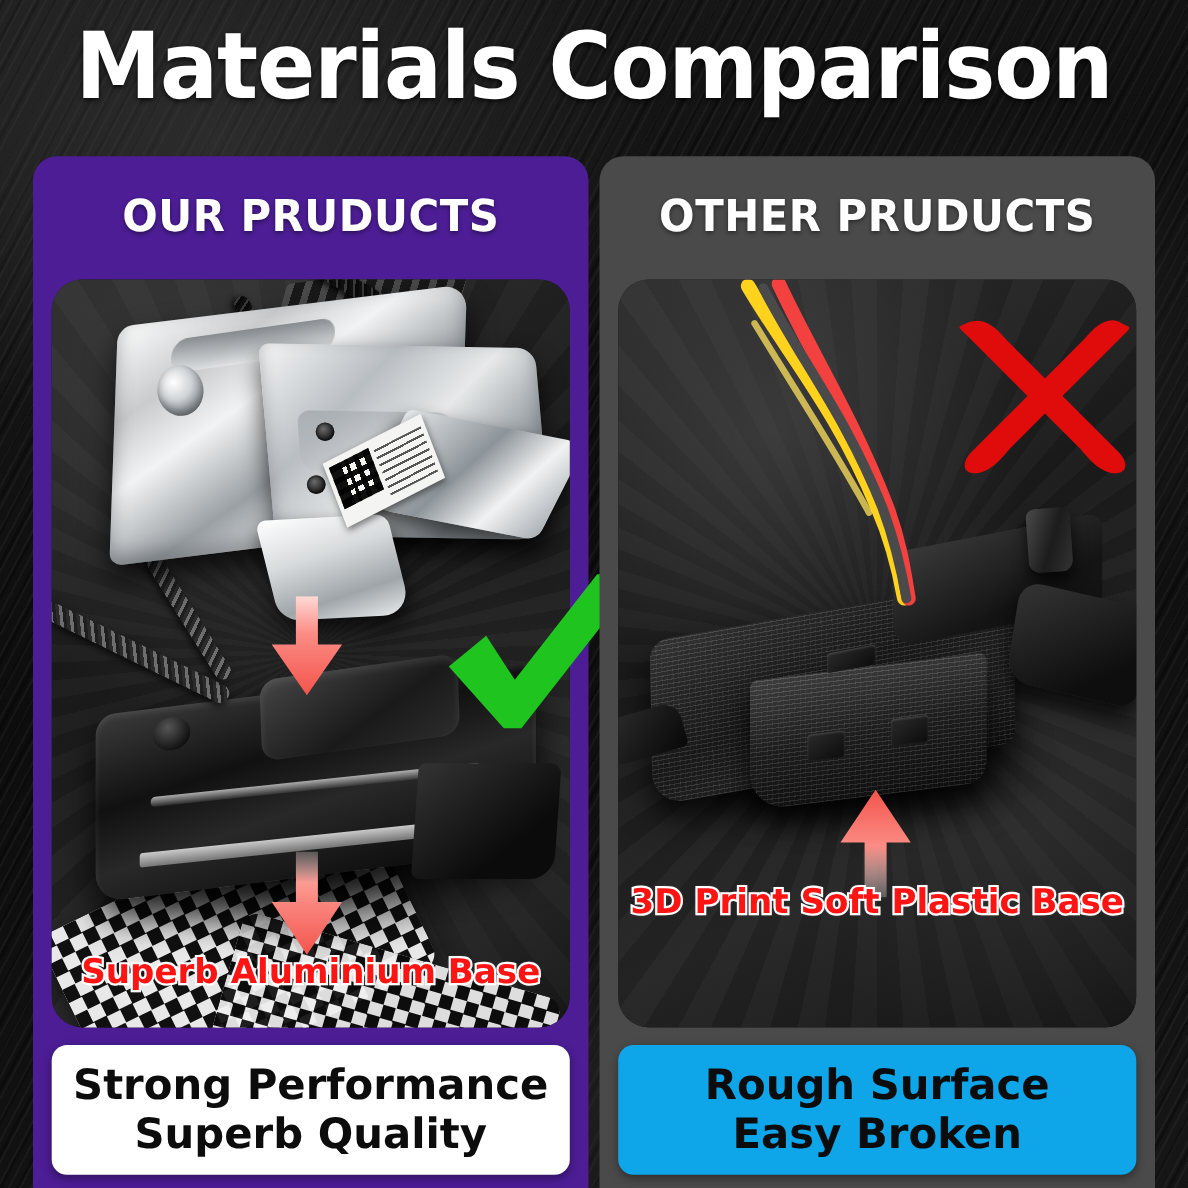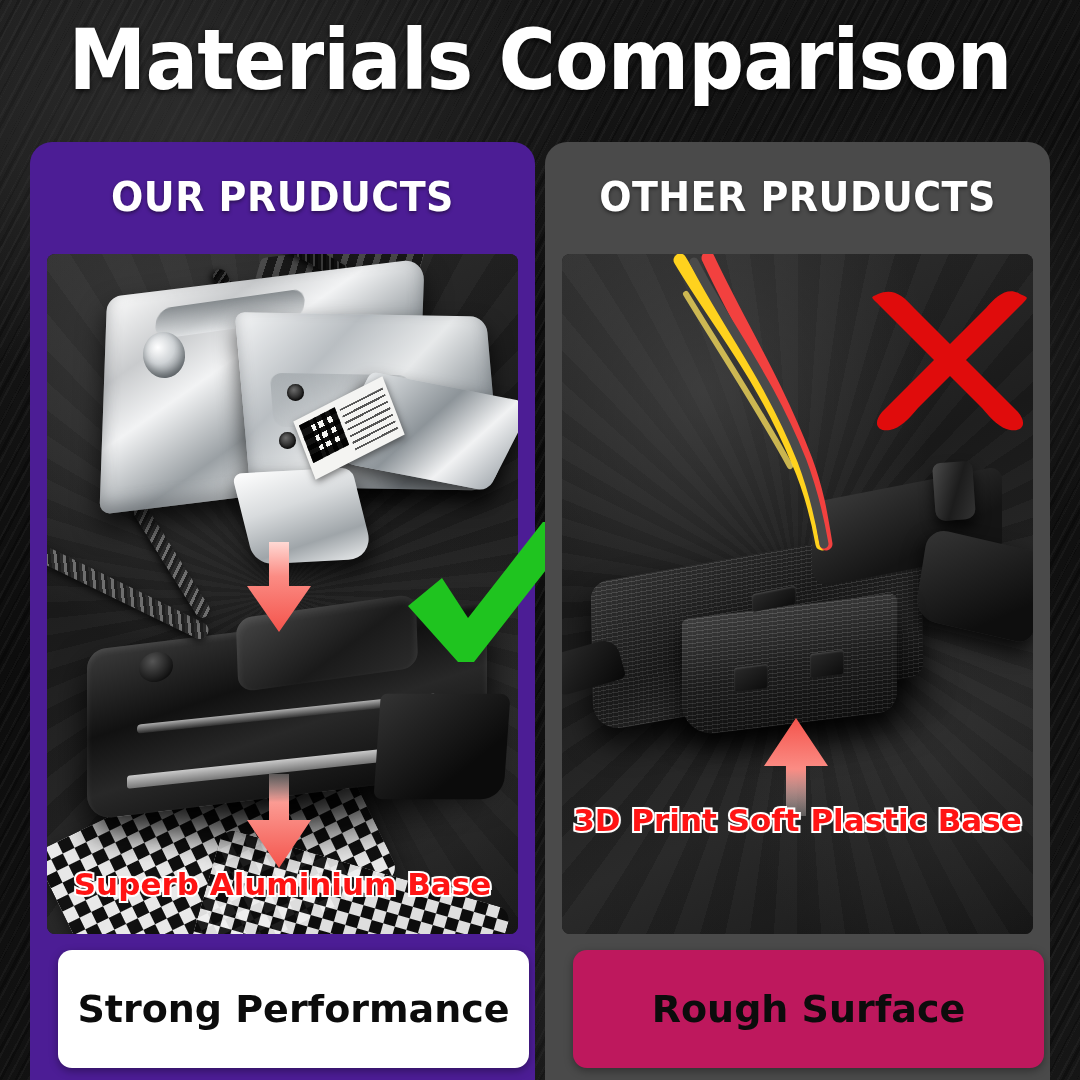--- a/index.html
+++ b/index.html
@@ -75,21 +75,21 @@
     text-shadow: 0 2px 4px rgba(0,0,0,0.45);
   }
 
   
   .photo {
     position: absolute;
     left: 17px;
     top: 112px;
     width: 471px;
     height: 680px;
-    border-radius: 8px;
+    border-radius: 28px;
     overflow: hidden;
     background: #1a1a1a;
   }
   .photo-inner { position: absolute; inset: 0; }
 
   
   .mat {
     position: absolute; inset: 0;
     background:
       radial-gradient(ellipse 70% 55% at 30% 20%, rgba(78,78,78,0.55), rgba(0,0,0,0) 70%),
@@ -389,39 +389,39 @@
     white-space: nowrap;
     font-family: "DejaVu Sans", sans-serif;
     -webkit-text-stroke: 4px #ffffff;
     paint-order: stroke fill;
     text-shadow: 0 0 3px rgba(255,255,255,0.9);
   }
 
   
   .caption {
     position: absolute;
-    left: 28px;
+    left: 17px;
     top: 808px;
     width: 471px;
     height: 118px;
     border-radius: 14px;
     display: flex;
     flex-direction: column;
     align-items: center;
     justify-content: center;
     color: #0c0c0c;
     font-size: 38px;
     font-weight: 700;
     line-height: 1.18;
     font-family: "DejaVu Sans", sans-serif;
     box-shadow: 0 3px 8px rgba(0,0,0,0.35);
     text-align: center;
   }
   #caption-ours  { background: #ffffff; }
-  #caption-other { background: #be185d; align-items: center; }
+  #caption-other { background: #0ea5e9; align-items: center; }
 </style>
 </head>
 <body>
 
 <div id="stage">
 
   <div id="bg"></div>
 
   <div id="title">Materials Comparison</div>
 
@@ -491,20 +491,21 @@
         <div class="callout" style="top:612px;">Superb Aluminium Base</div>
       </div>
     </div>
 
     <svg class="check-mark" style="left:370px;top:380px;" width="160" height="150" viewBox="0 0 160 150">
       <polygon points="8,84 42,56 68,96 146,-4 160,30 74,140 58,140" fill="#1fc41f"></polygon>
     </svg>
 
     <div class="caption" id="caption-ours">
       <span>Strong Performance</span>
+      <span>Superb Quality</span>
     </div>
   </div>
 
   <div class="panel" id="panel-other">
 
     <div class="panel-header">OTHER PRUDUCTS</div>
 
     <div class="photo">
       <div class="photo-inner">
         <div class="mat"></div>
@@ -547,16 +548,17 @@
           </defs>
           <polygon points="36,2 68,50 46,50 46,100 26,100 26,50 4,50" fill="url(#gradUp1)"></polygon>
         </svg>
 
         <div class="callout" style="top:548px;">3D Print Soft Plastic Base</div>
       </div>
     </div>
 
     <div class="caption" id="caption-other">
       <span>Rough Surface</span>
+      <span>Easy Broken</span>
     </div>
   </div>
 
 </div>
 
 </body></html>

